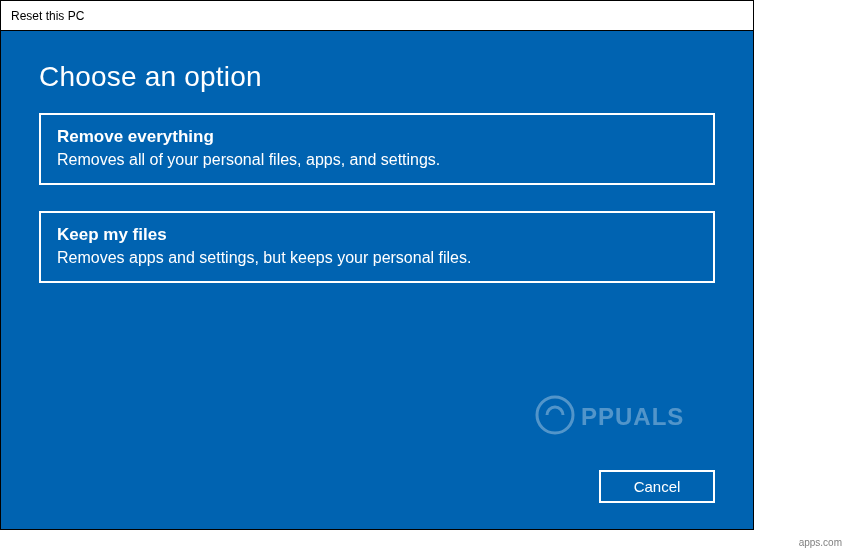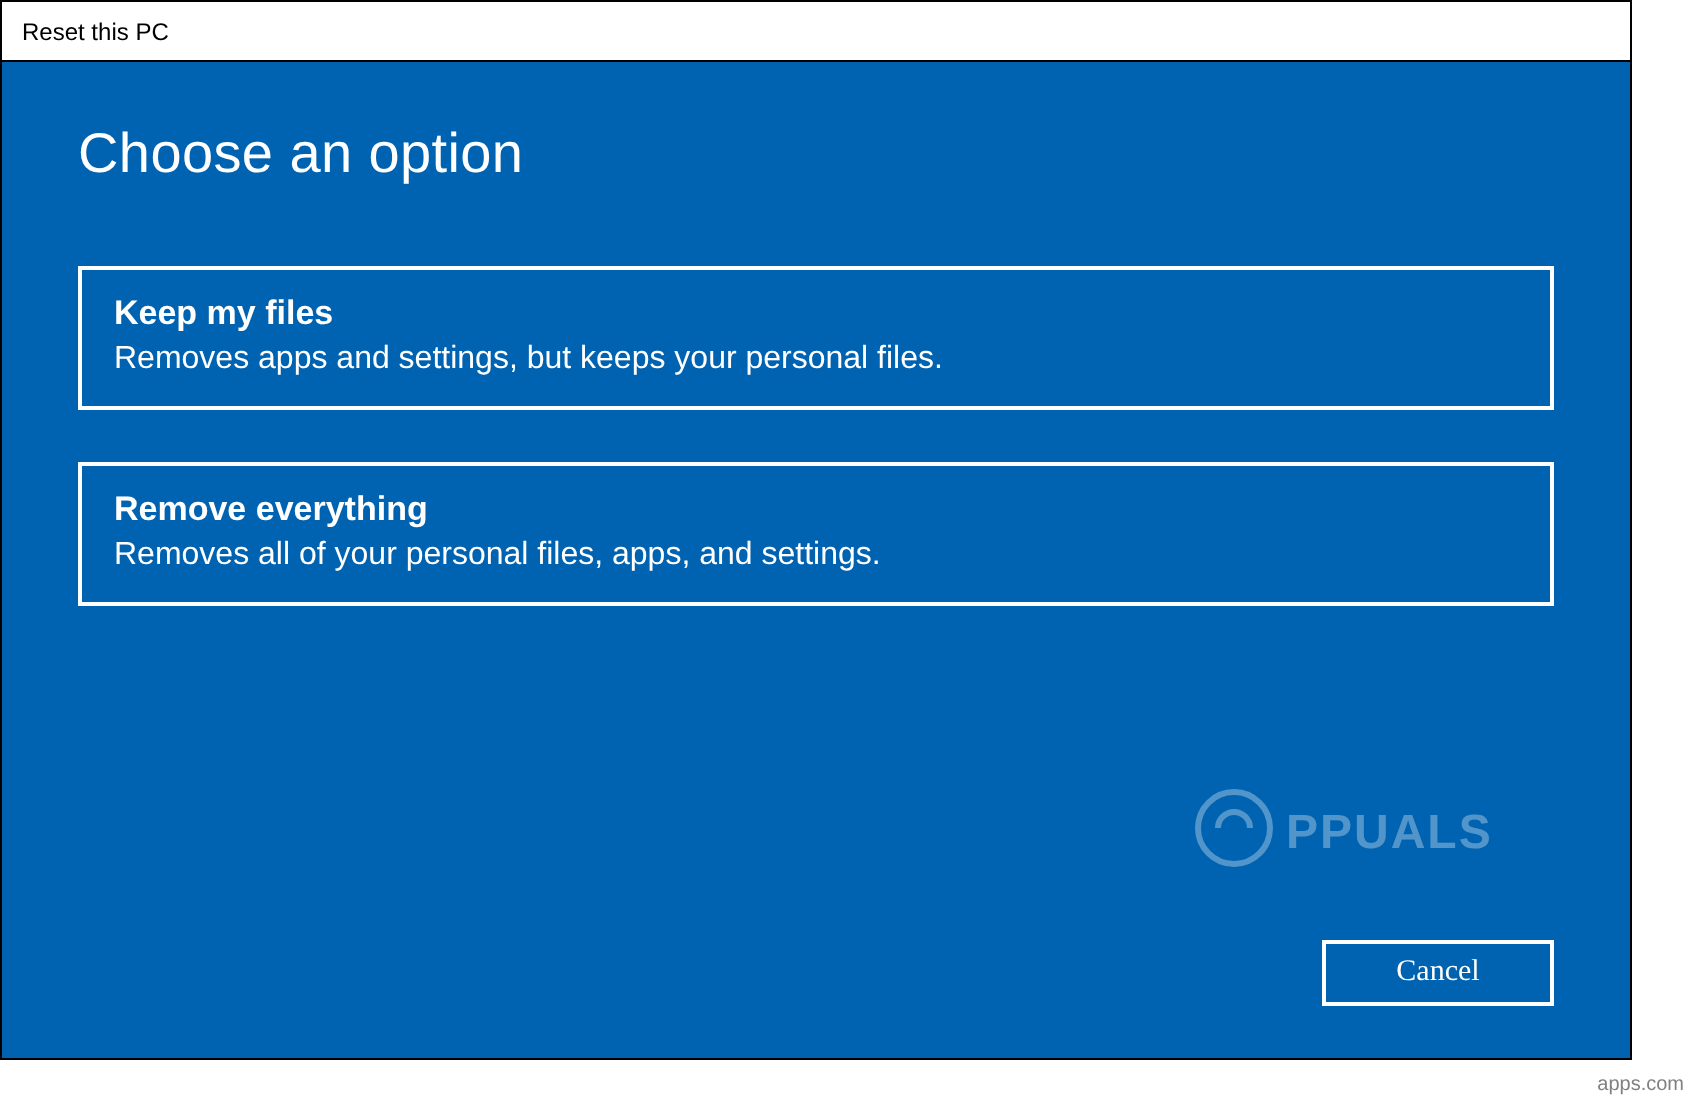--- a/index.html
+++ b/index.html
@@ -10,21 +10,21 @@
     body {
       font-family: "Segoe UI", Tahoma, sans-serif;
       background: #ffffff;
       width: 852px;
       height: 550px;
       overflow: hidden;
       position: relative;
     }
     .window {
       border: 1px solid #000;
-      width: 816px;
+      width: 754px;
       height: 530px;
       position: relative;
       background: #fff;
     }
     .titlebar {
       height: 30px;
       background: #ffffff;
       border-bottom: 1px solid #000;
       display: flex;
       align-items: center;
@@ -37,21 +37,21 @@
     .content {
       background: #0063B1;
       height: calc(100% - 30px);
       padding: 30px 38px 20px 38px;
       color: #ffffff;
       position: relative;
     }
     .heading {
       font-size: 28px;
       font-weight: 300;
-      margin-bottom: 40px;
+      margin-bottom: 20px;
       letter-spacing: 0.2px;
     }
     .option {
       border: 2px solid #ffffff;
       padding: 12px 16px 14px 16px;
       margin-bottom: 26px;
       cursor: pointer;
       width: 100%;
     }
     .option-title {
@@ -64,21 +64,21 @@
       font-weight: 400;
     }
     .cancel-btn {
       position: absolute;
       right: 38px;
       bottom: 26px;
       border: 2px solid #ffffff;
       background: transparent;
       color: #ffffff;
       font-size: 15px;
-      font-family: Liberation Serif, serif;
+      font-family: Liberation Sans, sans-serif;
       padding: 6px 0;
       width: 116px;
       text-align: center;
       cursor: pointer;
     }
     .watermark {
       position: absolute;
       right: 40px;
       bottom: 80px;
       opacity: 0.32;
@@ -101,27 +101,27 @@
 <body>
 
 <div class="window">
   <div class="titlebar">
     <span class="titlebar-text">Reset this PC</span>
   </div>
   <div class="content">
     <h1 class="heading">Choose an option</h1>
 
     <div class="option">
-      <div class="option-title">Keep my files</div>
-      <div class="option-desc">Removes apps and settings, but keeps your personal files.</div>
+      <div class="option-title">Remove everything</div>
+      <div class="option-desc">Removes all of your personal files, apps, and settings.</div>
     </div>
 
     <div class="option">
-      <div class="option-title">Remove everything</div>
-      <div class="option-desc">Removes all of your personal files, apps, and settings.</div>
+      <div class="option-title">Keep my files</div>
+      <div class="option-desc">Removes apps and settings, but keeps your personal files.</div>
     </div>
 
     <div class="watermark">
       <svg viewBox="0 0 180 60">
         <circle cx="22" cy="30" r="18" fill="none" stroke="#ffffff" stroke-width="3"></circle>
         <path d="M 14 30 A 8 8 0 0 1 30 30" fill="none" stroke="#ffffff" stroke-width="3"></path>
         <text x="48" y="40" font-family="Arial" font-size="24" font-weight="bold" fill="#ffffff" letter-spacing="1">PPUALS</text>
       </svg>
     </div>
 

